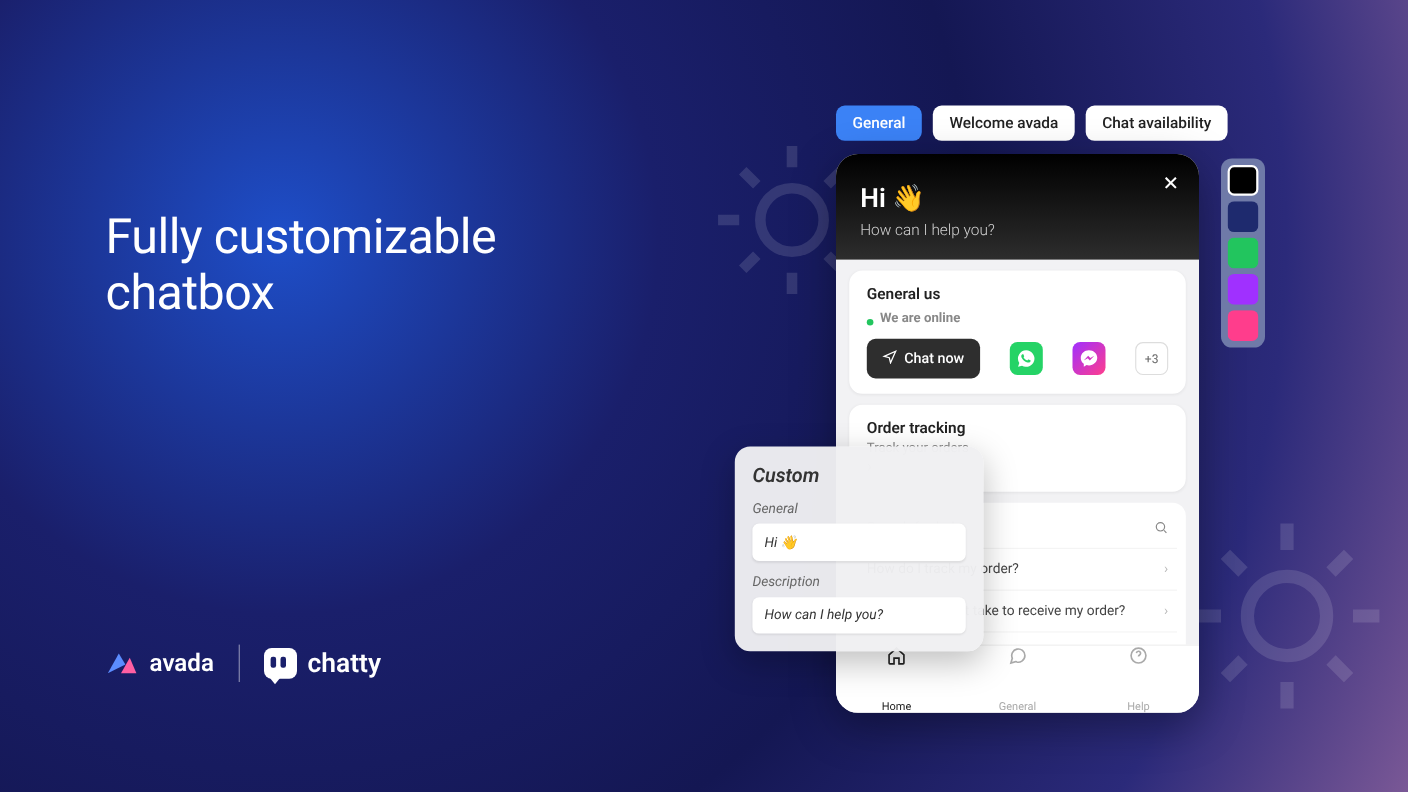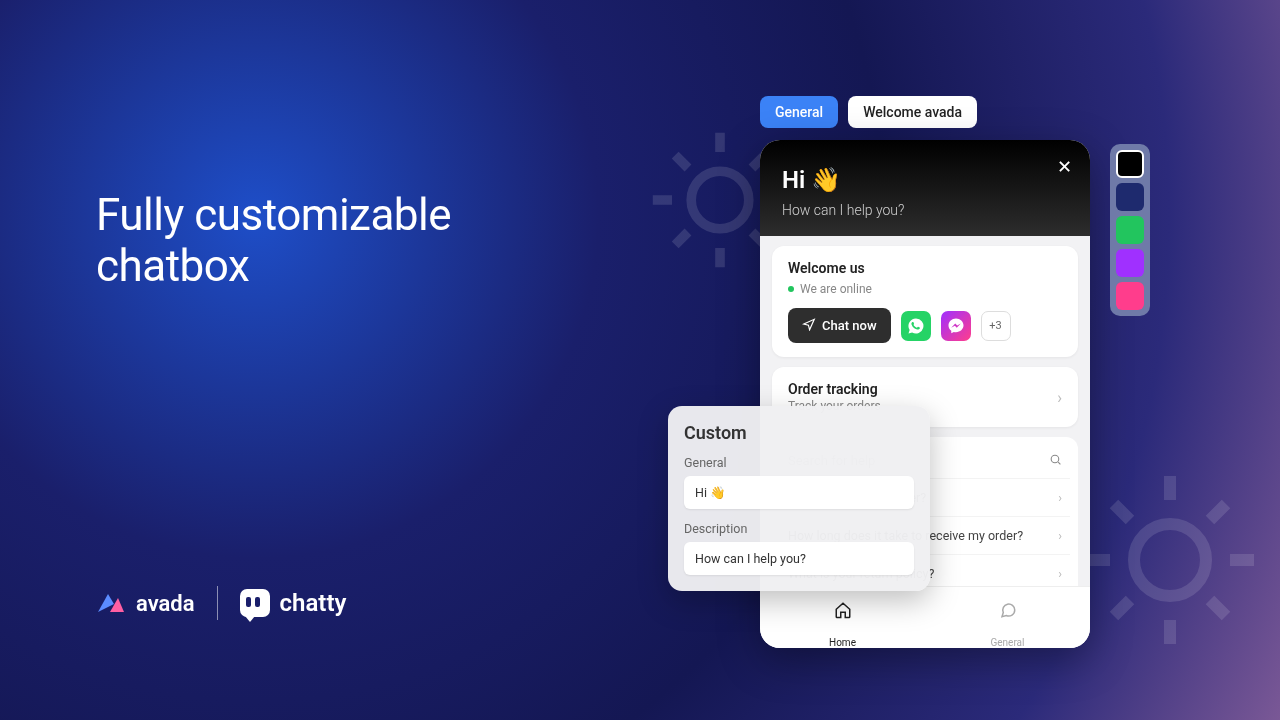--- a/index.html
+++ b/index.html
@@ -24,41 +24,41 @@
 .tab{padding:8px 15px;border-radius:8px;font-size:14px;font-weight:500;cursor:pointer;}
 .tab.active{background:#3b82f6;color:#fff;}
 .tab.inactive{background:#fff;color:#222;}
 .phone{position:absolute;top:140px;left:760px;width:330px;height:508px;background:#f2f2f4;border-radius:20px;overflow:hidden;box-shadow:0 12px 40px rgba(0,0,0,.35);}
 .phone-head{padding:26px 22px 18px;background:linear-gradient(180deg,#000 0%,#2d2d2d 100%);color:#fff;position:relative;}
 .greet{font-size:24px;font-weight:600;}
 .subgreet{font-size:14px;margin-top:8px;color:#d0d0d0;font-weight:300;}
 .close{position:absolute;top:16px;right:18px;font-size:18px;cursor:pointer;color:#fff;}
 .card{background:#fff;margin:10px 12px;border-radius:12px;padding:14px 16px;box-shadow:0 1px 3px rgba(0,0,0,.06);}
 .card-title{font-size:14px;font-weight:600;color:#222;}
-.status{display:flex;align-items:center;gap:6px;margin-top:6px;font-size:12px;color:#888;}
+.status{display:flex;align-items:flex-end;gap:6px;margin-top:6px;font-size:12px;color:#888;font-weight:bold;}
 .dot{width:6px;height:6px;border-radius:50%;background:#22c55e;}
-.contact-row{display:flex;align-items:center;gap:10px;margin-top:12px;}
+.contact-row{display:flex;align-items:center;gap:10px;margin-top:12px;justify-content:space-between;}
 .chat-btn{background:#2e2e2e;color:#fff;padding:9px 14px;border-radius:8px;font-size:13px;font-weight:500;display:flex;align-items:center;gap:6px;cursor:pointer;}
 .soc{width:30px;height:30px;border-radius:7px;display:flex;align-items:center;justify-content:center;cursor:pointer;}
 .wa{background:#25d366;}
 .msgr{background:linear-gradient(135deg,#a030ff,#ff3d8c);}
 .more{width:30px;height:30px;border-radius:7px;border:1px solid #ddd;display:flex;align-items:center;justify-content:center;font-size:11px;color:#666;cursor:pointer;}
-.list-item{display:flex;justify-content:space-between;align-items:center;}
+.list-item{display:flex;justify-content:space-between;flex-direction:column;}
 .item-sub{font-size:12px;color:#888;margin-top:2px;}
 .chev{color:#bbb;}
 .faq-card{background:#fff;margin:0 12px 10px;border-radius:12px;padding:6px 8px;}
 .faq-head{display:flex;justify-content:space-between;align-items:center;padding:8px 8px;}
 .faq-title{font-size:13px;color:#aaa;}
 .faq-item{padding:11px 8px;font-size:12.5px;color:#444;display:flex;justify-content:space-between;align-items:center;border-top:1px solid #f3f3f3;}
 .faq-item:first-of-type{border-top:none;}
 .bottom-nav{position:absolute;bottom:0;left:0;right:0;height:62px;background:#fff;display:flex;border-top:1px solid #eee;}
-.nav-item{flex:1;display:flex;flex-direction:column;align-items:center;justify-content:flex-end;gap:18px;font-size:10px;color:#aaa;cursor:pointer;}
+.nav-item{flex:1;display:flex;flex-direction:column;align-items:center;justify-content:space-between;gap:18px;font-size:10px;color:#aaa;cursor:pointer;}
 .nav-item.active{color:#222;}
 .nav-item .nicon{width:20px;height:18px;display:flex;align-items:center;justify-content:center;}
-.custom-panel{position:absolute;top:406px;left:668px;width:262px;background:rgba(240,240,242,.97);border-radius:14px;padding:16px;box-shadow:0 10px 30px rgba(0,0,0,.25);}
+.custom-panel{position:absolute;top:406px;left:668px;width:226px;background:rgba(240,240,242,.97);border-radius:14px;padding:16px;box-shadow:0 10px 30px rgba(0,0,0,.25);font-style:italic;}
 .custom-title{font-size:18px;font-weight:600;color:#333;}
 .field-label{font-size:12.5px;color:#666;margin-top:12px;margin-bottom:6px;}
 .field{background:#fff;border-radius:6px;padding:9px 11px;font-size:12.5px;color:#333;box-shadow:0 1px 2px rgba(0,0,0,.08);}
 .swatches{position:absolute;top:144px;left:1110px;background:#6f7aa8;padding:6px;border-radius:10px;display:flex;flex-direction:column;gap:5px;}
 .swatch{width:28px;height:28px;border-radius:6px;cursor:pointer;border:2px solid transparent;}
 .swatch.sel{border-color:#fff;box-shadow:0 0 0 1px rgba(0,0,0,.3) inset;}
 </style>
 </head>
 <body>
 
@@ -93,31 +93,32 @@
           <span></span>
         </div>
       </div>
     <span>chatty</span>
   </div>
 </div>
 
 <div class="tabs">
   <div class="tab active">General</div>
   <div class="tab inactive">Welcome avada</div>
+  <div class="tab inactive">Chat availability</div>
 </div>
 
 <div class="phone">
   <div class="phone-head">
     <div class="close">✕</div>
     <div class="greet">Hi 👋</div>
     <div class="subgreet">How can I help you?</div>
   </div>
 
   <div class="card">
-    <div class="card-title">Welcome us</div>
+    <div class="card-title">General us</div>
     <div class="status">
         <span class="dot"></span>
         <span>We are online</span>
       </div>
     <div class="contact-row">
       <div class="chat-btn">
         <span><svg width="14" height="14" viewBox="0 0 24 24" fill="none" stroke="#fff" stroke-width="2">
               <path d="M3 12l18-8-8 18-2-8-8-2z"></path>
             </svg></span>
         <span>Chat now</span>
@@ -176,20 +177,29 @@
         <span>Home</span>
       </div>
     <div class="nav-item">
         <div class="nicon">
           <svg width="18" height="18" viewBox="0 0 24 24" fill="none" stroke="currentColor" stroke-width="2">
             <path d="M21 12a8 8 0 01-11.3 7.3L4 21l1.7-5.7A8 8 0 1121 12z"></path>
           </svg>
         </div>
         <span>General</span>
       </div>
+    <div class="nav-item">
+        <div class="nicon">
+          <svg width="18" height="18" viewBox="0 0 24 24" fill="none" stroke="currentColor" stroke-width="2">
+            <circle cx="12" cy="12" r="9"></circle>
+            <path d="M9.5 9a2.5 2.5 0 015 .5c0 1.5-2.5 2-2.5 3.5M12 17h.01"></path>
+          </svg>
+        </div>
+        <span>Help</span>
+      </div>
   </div>
 </div>
 
 <div class="custom-panel">
   <div class="custom-title">Custom</div>
   <div class="field-label">General</div>
   <div class="field">Hi 👋</div>
   <div class="field-label">Description</div>
   <div class="field">How can I help you?</div>
 </div>

